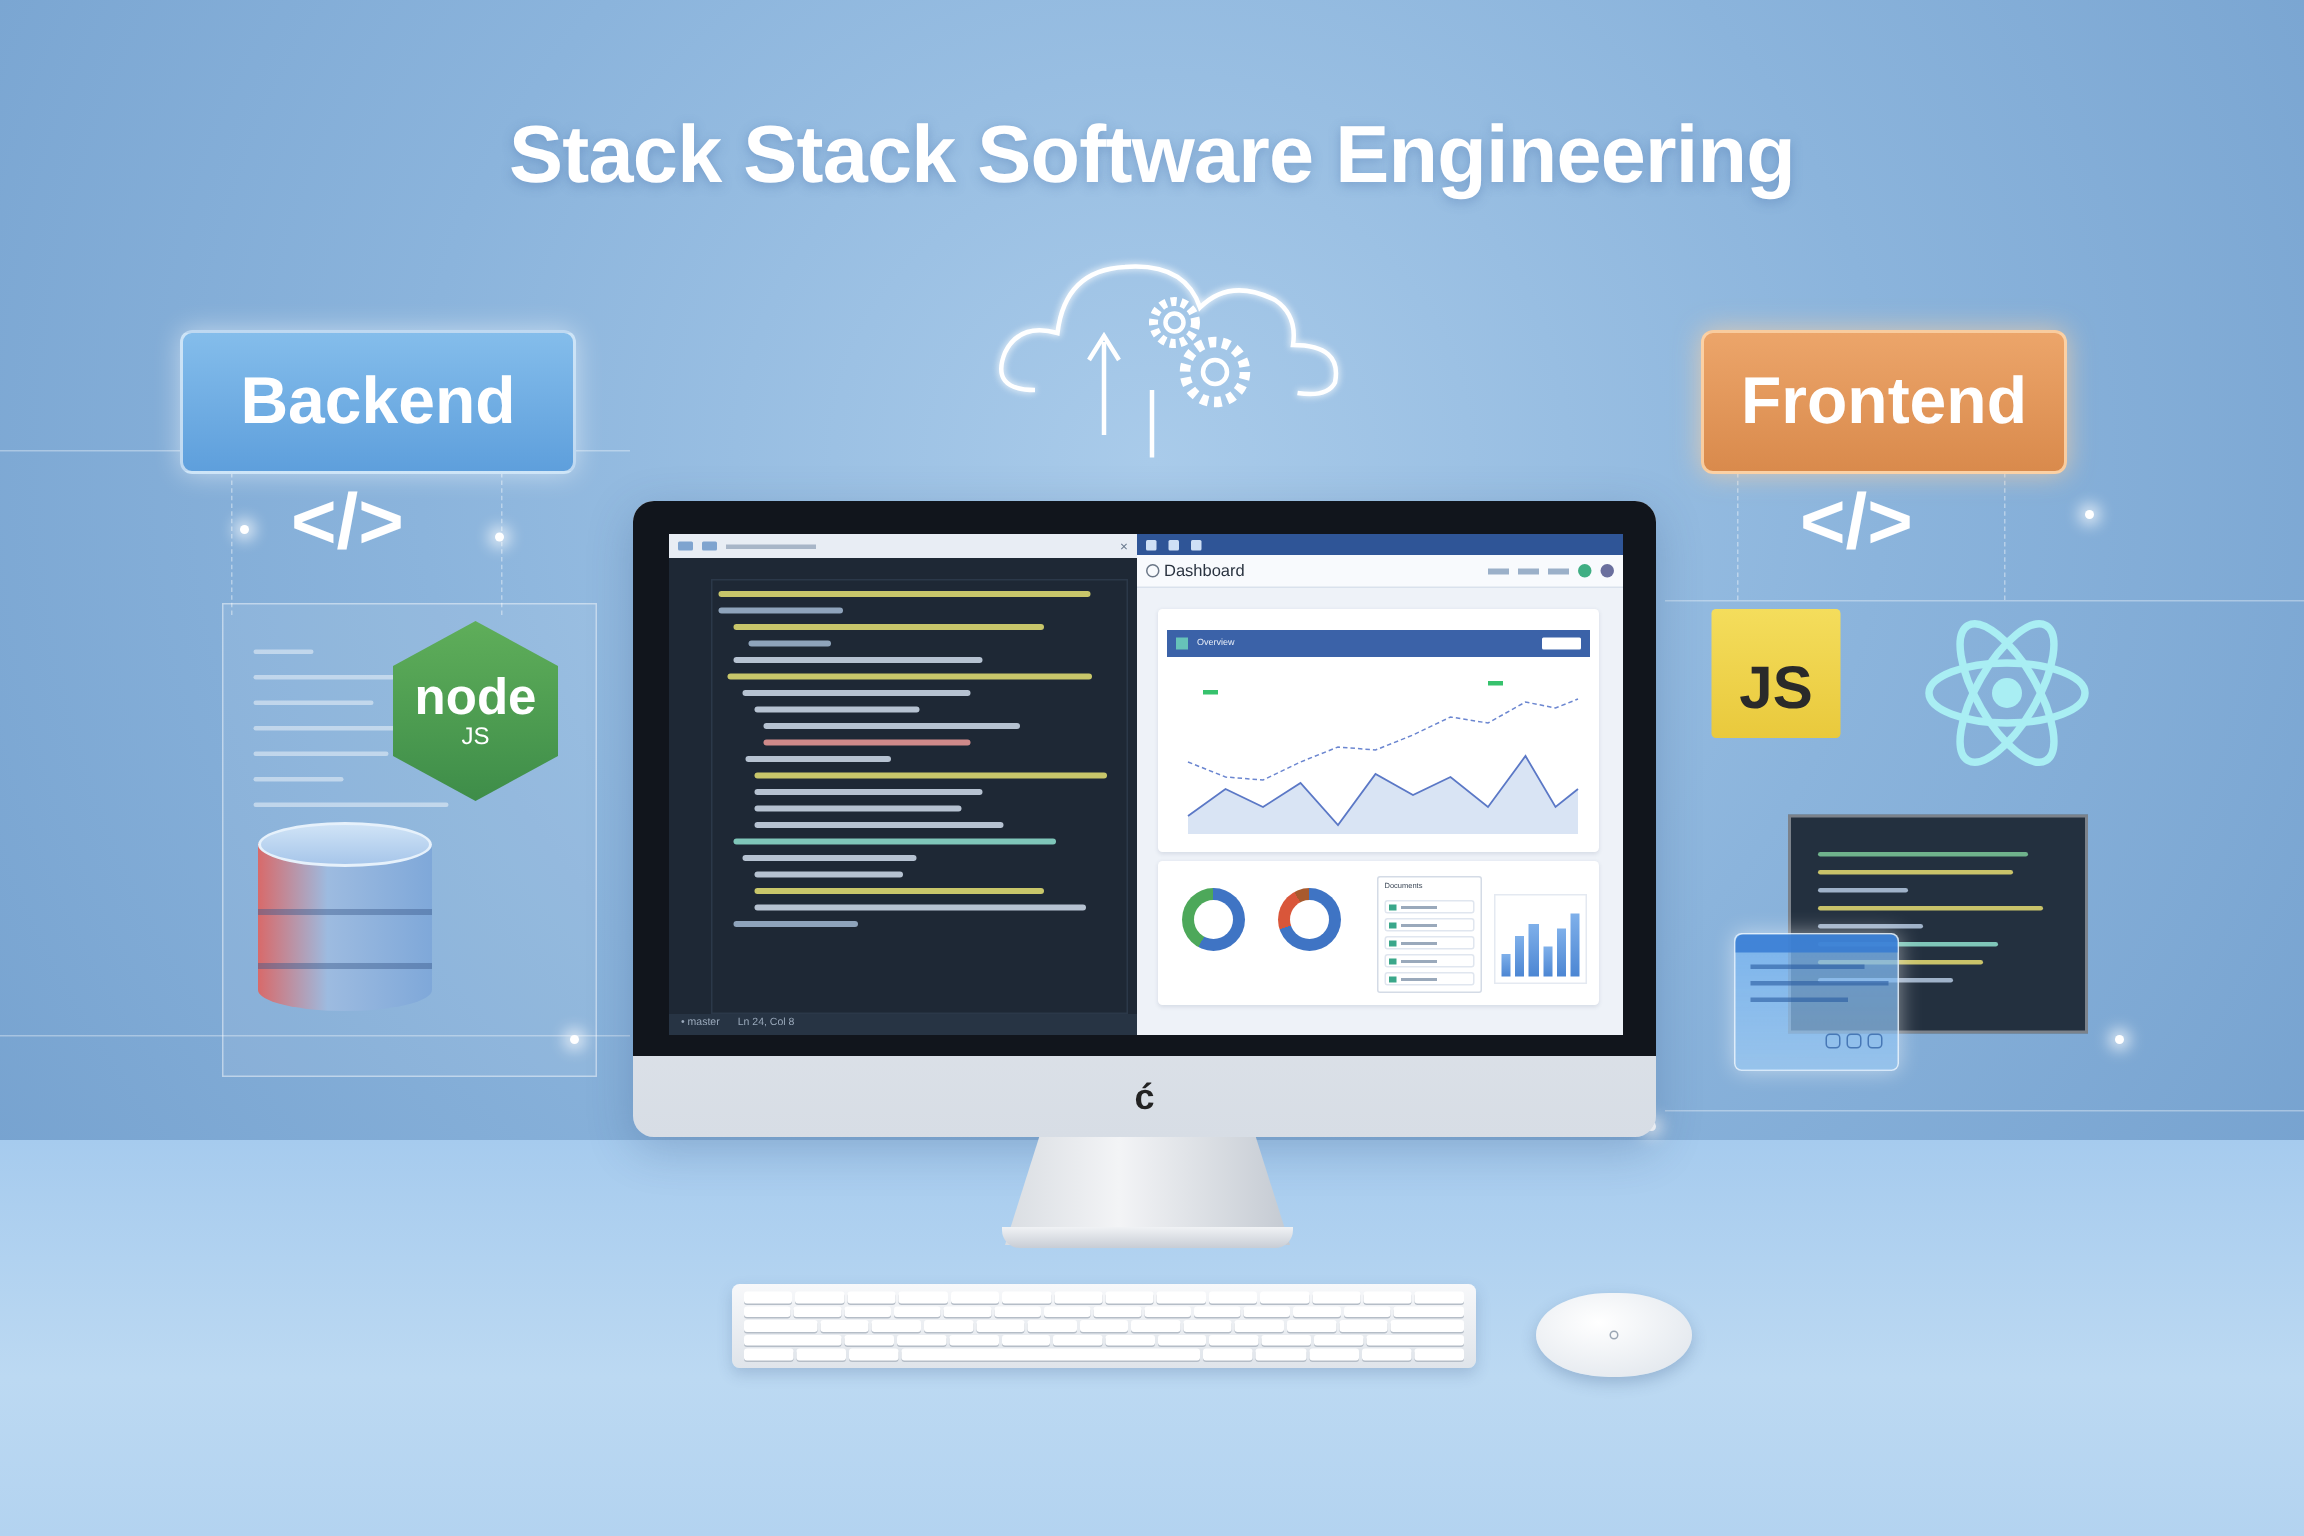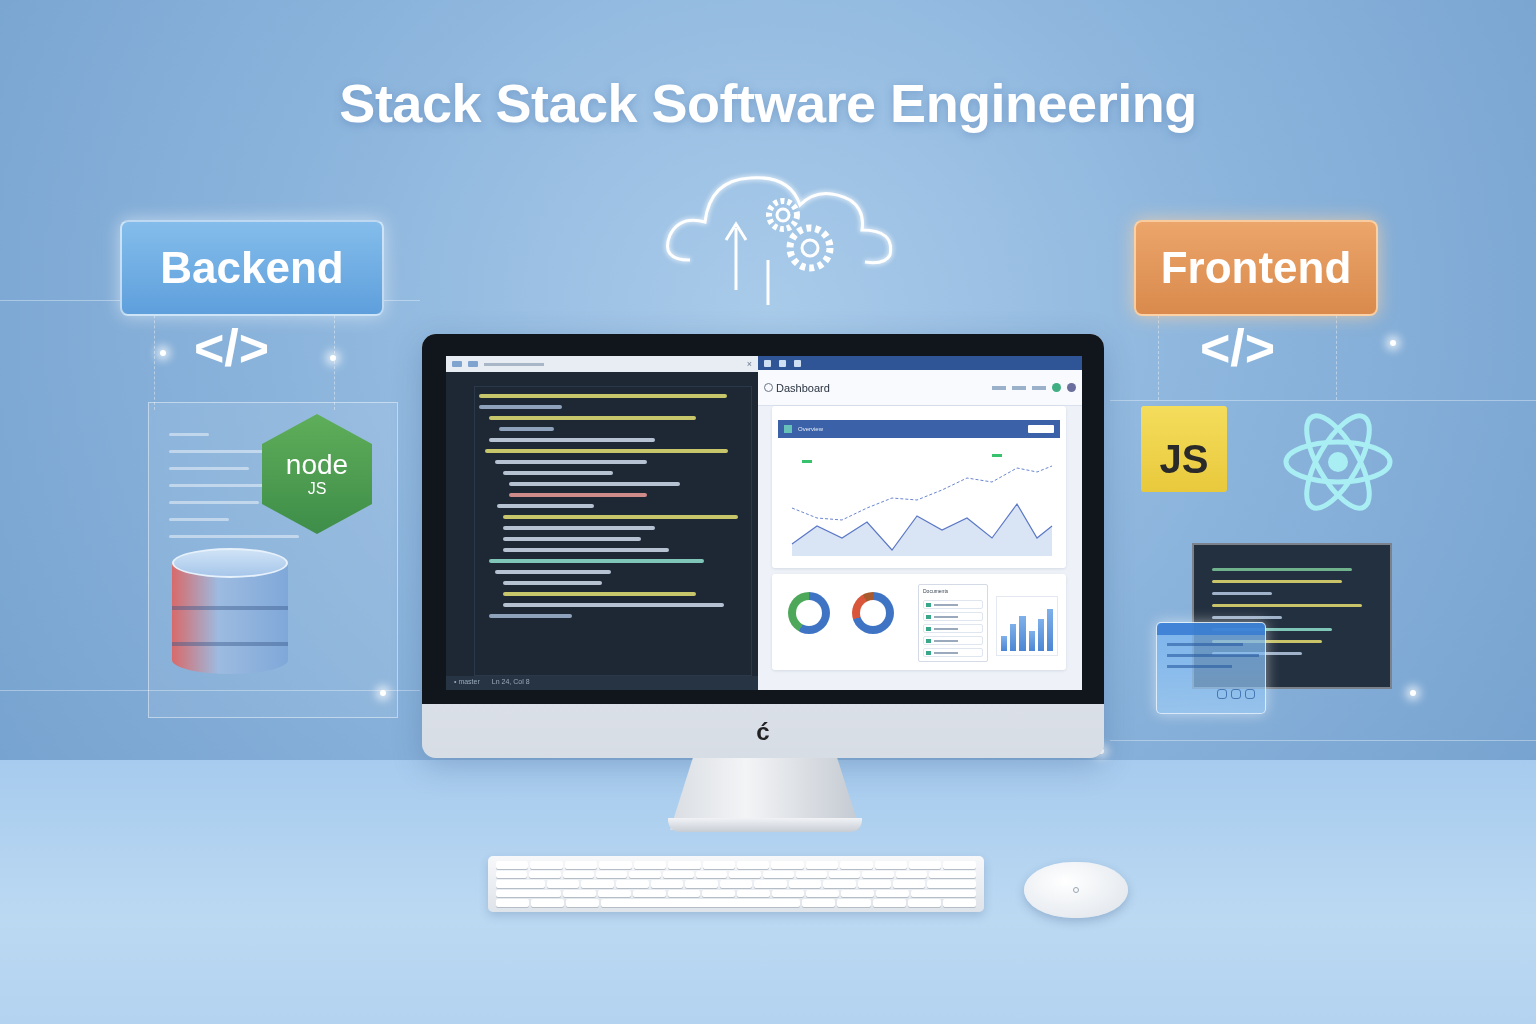--- a/index.html
+++ b/index.html
@@ -33,21 +33,21 @@
 
   
   .doc-panel { position: absolute; left: 148px; top: 402px; width: 250px; height: 316px; border: 1px solid rgba(255,255,255,0.45); background: rgba(255,255,255,0.08); }
   .doc-panel .ln { height: 3px; background: rgba(255,255,255,0.45); margin: 14px 0 0 20px; border-radius: 2px; }
   .node-hex {
     position: absolute; left: 262px; top: 414px; width: 110px; height: 120px;
     background: linear-gradient(#5fae5a, #3e8d49);
     clip-path: polygon(50% 0, 100% 25%, 100% 75%, 50% 100%, 0 75%, 0 25%);
     display: flex; flex-direction: column; align-items: center; justify-content: center; color: #fff;
   }
-  .node-hex .n1 { font-size: 28px; font-weight: 400; line-height: 1; }
+  .node-hex .n1 { font-size: 34px; font-weight: 700; line-height: 1; }
   .node-hex .n2 { font-size: 16px; line-height: 1; margin-top: 2px; }
   .db {
     position: absolute; left: 172px; top: 548px; width: 116px; height: 130px;
   }
   .db .body { position: absolute; left: 0; top: 14px; width: 116px; height: 112px; border-radius: 0 0 58px 58px / 0 0 14px 14px; background: linear-gradient(90deg, #d86a6a 0%, #9dbbe0 40%, #7fa8d9 100%); }
   .db .top { position: absolute; left: 0; top: 0; width: 116px; height: 30px; border-radius: 50%; background: linear-gradient(#cfe3f6, #a7c6ea); border: 2px solid #e6f1fb; }
   .db .ring { position: absolute; left: 0; width: 116px; height: 4px; background: rgba(60,90,140,0.45); }
 
   
   .cloud { position: absolute; left: 650px; top: 160px; width: 260px; height: 150px; }
@@ -80,21 +80,21 @@
   .ide .tabs .x { margin-left: auto; font-size: 9px; color: #6a7a8e; }
   .ide .gutter { position: absolute; left: 0; top: 16px; width: 26px; bottom: 14px; }
   .ide .code { position: absolute; left: 28px; top: 30px; right: 6px; bottom: 14px; border: 1px solid #2b3849; }
   .ide .code .ln { height: 4px; border-radius: 2px; margin-top: 7px; }
   .ide .status { position: absolute; left: 0; right: 0; bottom: 0; height: 14px; background: #273444; font-size: 7px; color: #9aa9bb; padding: 2px 8px; display: flex; gap: 12px; }
 
   
   .dash { flex: 1; background: #eef2f8; position: relative; }
   .dash .topbar { height: 14px; background: #2f5597; display: flex; align-items: center; gap: 8px; padding: 0 6px; }
   .dash .topbar span { width: 7px; height: 7px; background: #cfe0f5; border-radius: 1px; }
-  .dash .head { height: 36px; background: #f8fafd; display: flex; align-items: center; padding: 0 6px; border-bottom: 1px solid #d9e1ec; }
+  .dash .head { height: 22px; background: #f8fafd; display: flex; align-items: center; padding: 0 6px; border-bottom: 1px solid #d9e1ec; }
   .dash .head .title-d { font-size: 11px; color: #2a3340; font-weight: 400; }
   .dash .head .circle { width: 9px; height: 9px; border: 1px solid #6b7787; border-radius: 50%; margin-right: 3px; }
   .dash .head .tools { margin-left: auto; display: flex; gap: 6px; align-items: center; }
   .dash .head .tools i { display: block; width: 14px; height: 4px; background: #9bb0c9; }
   .dash .head .tools b { display: block; width: 9px; height: 9px; border-radius: 50%; }
   .card { position: absolute; background: #fff; border-radius: 3px; box-shadow: 0 1px 3px rgba(40,60,100,0.12); }
   .card.chart-card { left: 14px; top: 50px; width: 294px; height: 162px; }
   .chart-card .band { position: absolute; left: 6px; top: 14px; right: 6px; height: 18px; background: #3b62a8; display: flex; align-items: center; padding: 0 6px; gap: 6px; }
   .chart-card .band .ic { width: 8px; height: 8px; background: #66c2b9; }
   .chart-card .band .lbl { font-size: 6px; color: #e8eef8; }

